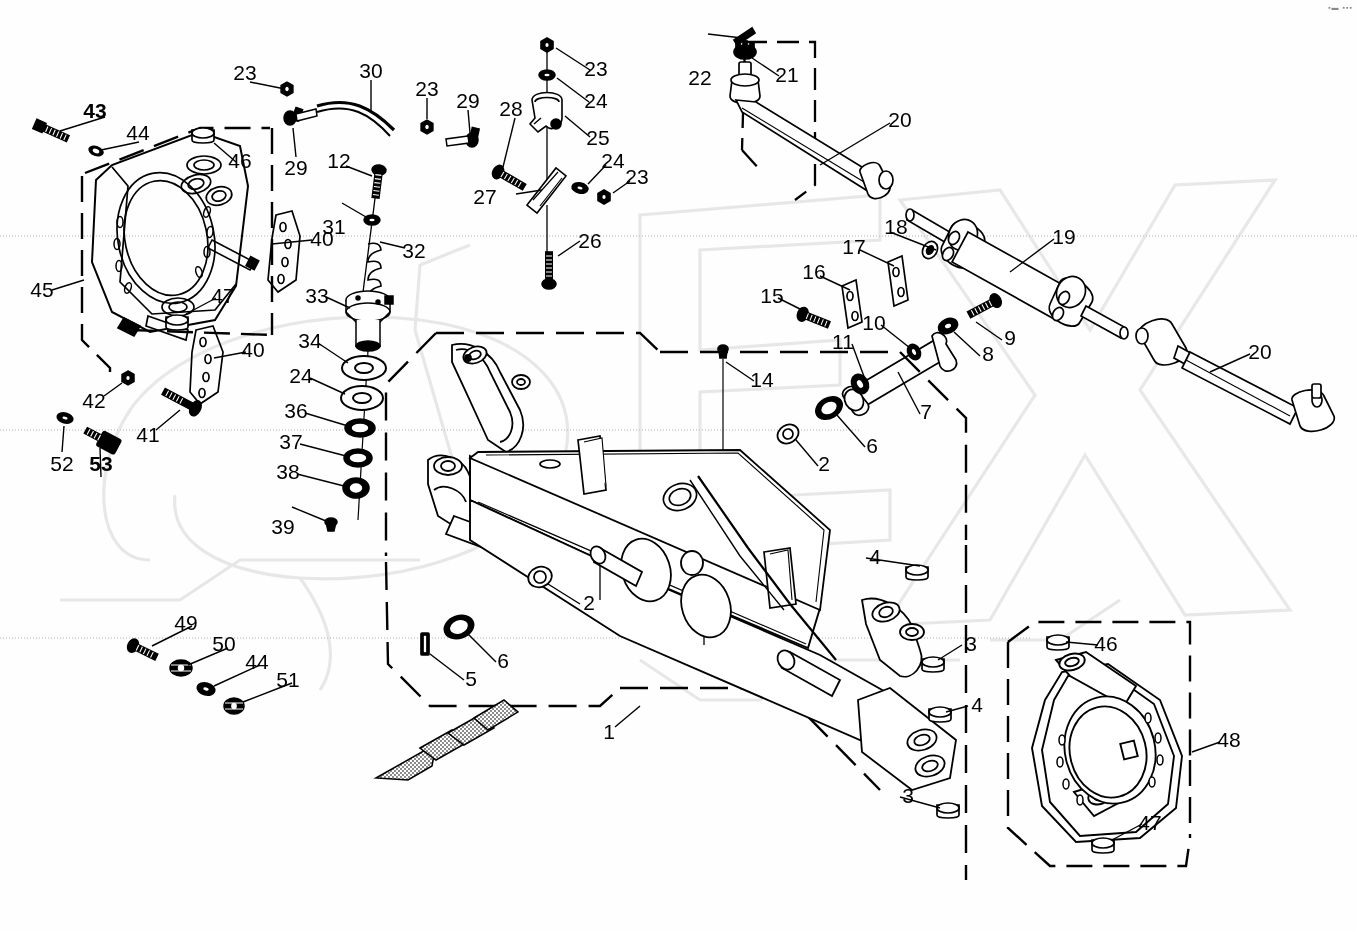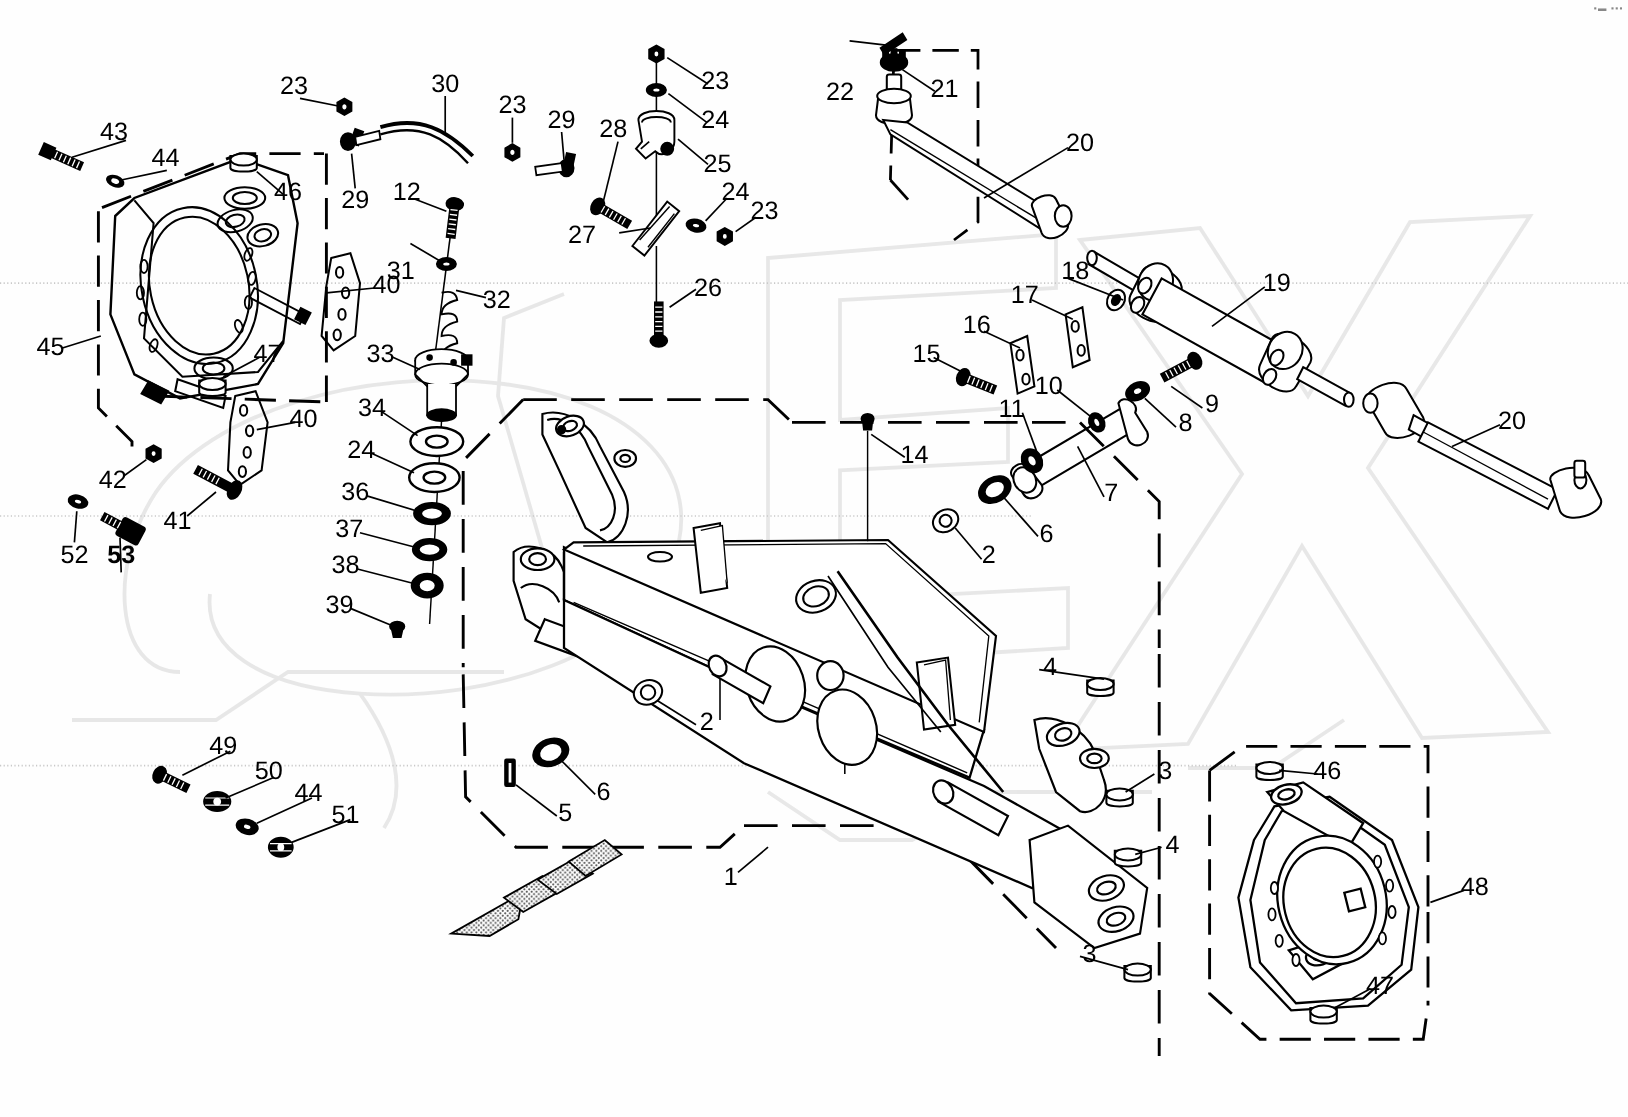--- a/index.html
+++ b/index.html
@@ -710,21 +710,21 @@
       <path d="M1142 824 L 1112 840"></path>
       <path d="M615 727 L 640 706"></path>
       <path d="M192 626 L 152 646"></path>
       <path d="M228 648 L 188 665"></path>
       <path d="M260 665 L 214 686"></path>
       <path d="M292 683 L 243 702"></path>
     </g>
   </svg>
 
   <div id="labels">
-      <div class="lbl" style="left: 95px; top: 110px;">43</div>
+      <div class="lbl" style="left: 95px; top: 110px; font-weight: bold;">43</div>
       <div class="lbl" style="left: 138px; top: 132px;">44</div>
       <div class="lbl" style="left: 245px; top: 72px;">23</div>
       <div class="lbl" style="left: 371px; top: 70px;">30</div>
       <div class="lbl" style="left: 427px; top: 88px;">23</div>
       <div class="lbl" style="left: 468px; top: 100px;">29</div>
       <div class="lbl" style="left: 511px; top: 108px;">28</div>
       <div class="lbl" style="left: 596px; top: 68px;">23</div>
       <div class="lbl" style="left: 596px; top: 100px;">24</div>
       <div class="lbl" style="left: 598px; top: 137px;">25</div>
       <div class="lbl" style="left: 700px; top: 33px; margin-top: 44px;">22</div>
@@ -747,21 +747,21 @@
       <div class="lbl" style="left: 772px; top: 295px;">15</div>
       <div class="lbl" style="left: 42px; top: 289px;">45</div>
       <div class="lbl" style="left: 223px; top: 295px;">47</div>
       <div class="lbl" style="left: 253px; top: 349px;">40</div>
       <div class="lbl" style="left: 317px; top: 295px;">33</div>
       <div class="lbl" style="left: 310px; top: 340px;">34</div>
       <div class="lbl" style="left: 301px; top: 375px;">24</div>
       <div class="lbl" style="left: 296px; top: 410px;">36</div>
       <div class="lbl" style="left: 291px; top: 441px;">37</div>
       <div class="lbl" style="left: 288px; top: 471px;">38</div>
-      <div class="lbl" style="left: 283px; top: 504px; text-align: center;">39</div>
+      <div class="lbl" style="left: 283px; top: 526px; text-align: center;">39</div>
       <div class="lbl" style="left: 94px; top: 400px;">42</div>
       <div class="lbl" style="left: 148px; top: 434px;">41</div>
       <div class="lbl" style="left: 62px; top: 463px;">52</div>
       <div class="lbl" style="left: 101px; top: 463px; font-weight: bold;">53</div>
       <div class="lbl" style="left: 874px; top: 322px;">10</div>
       <div class="lbl" style="left: 843px; top: 341px;">11</div>
       <div class="lbl" style="left: 1010px; top: 337px;">9</div>
       <div class="lbl" style="left: 988px; top: 353px;">8</div>
       <div class="lbl" style="left: 926px; top: 411px;">7</div>
       <div class="lbl" style="left: 872px; top: 445px;">6</div>

